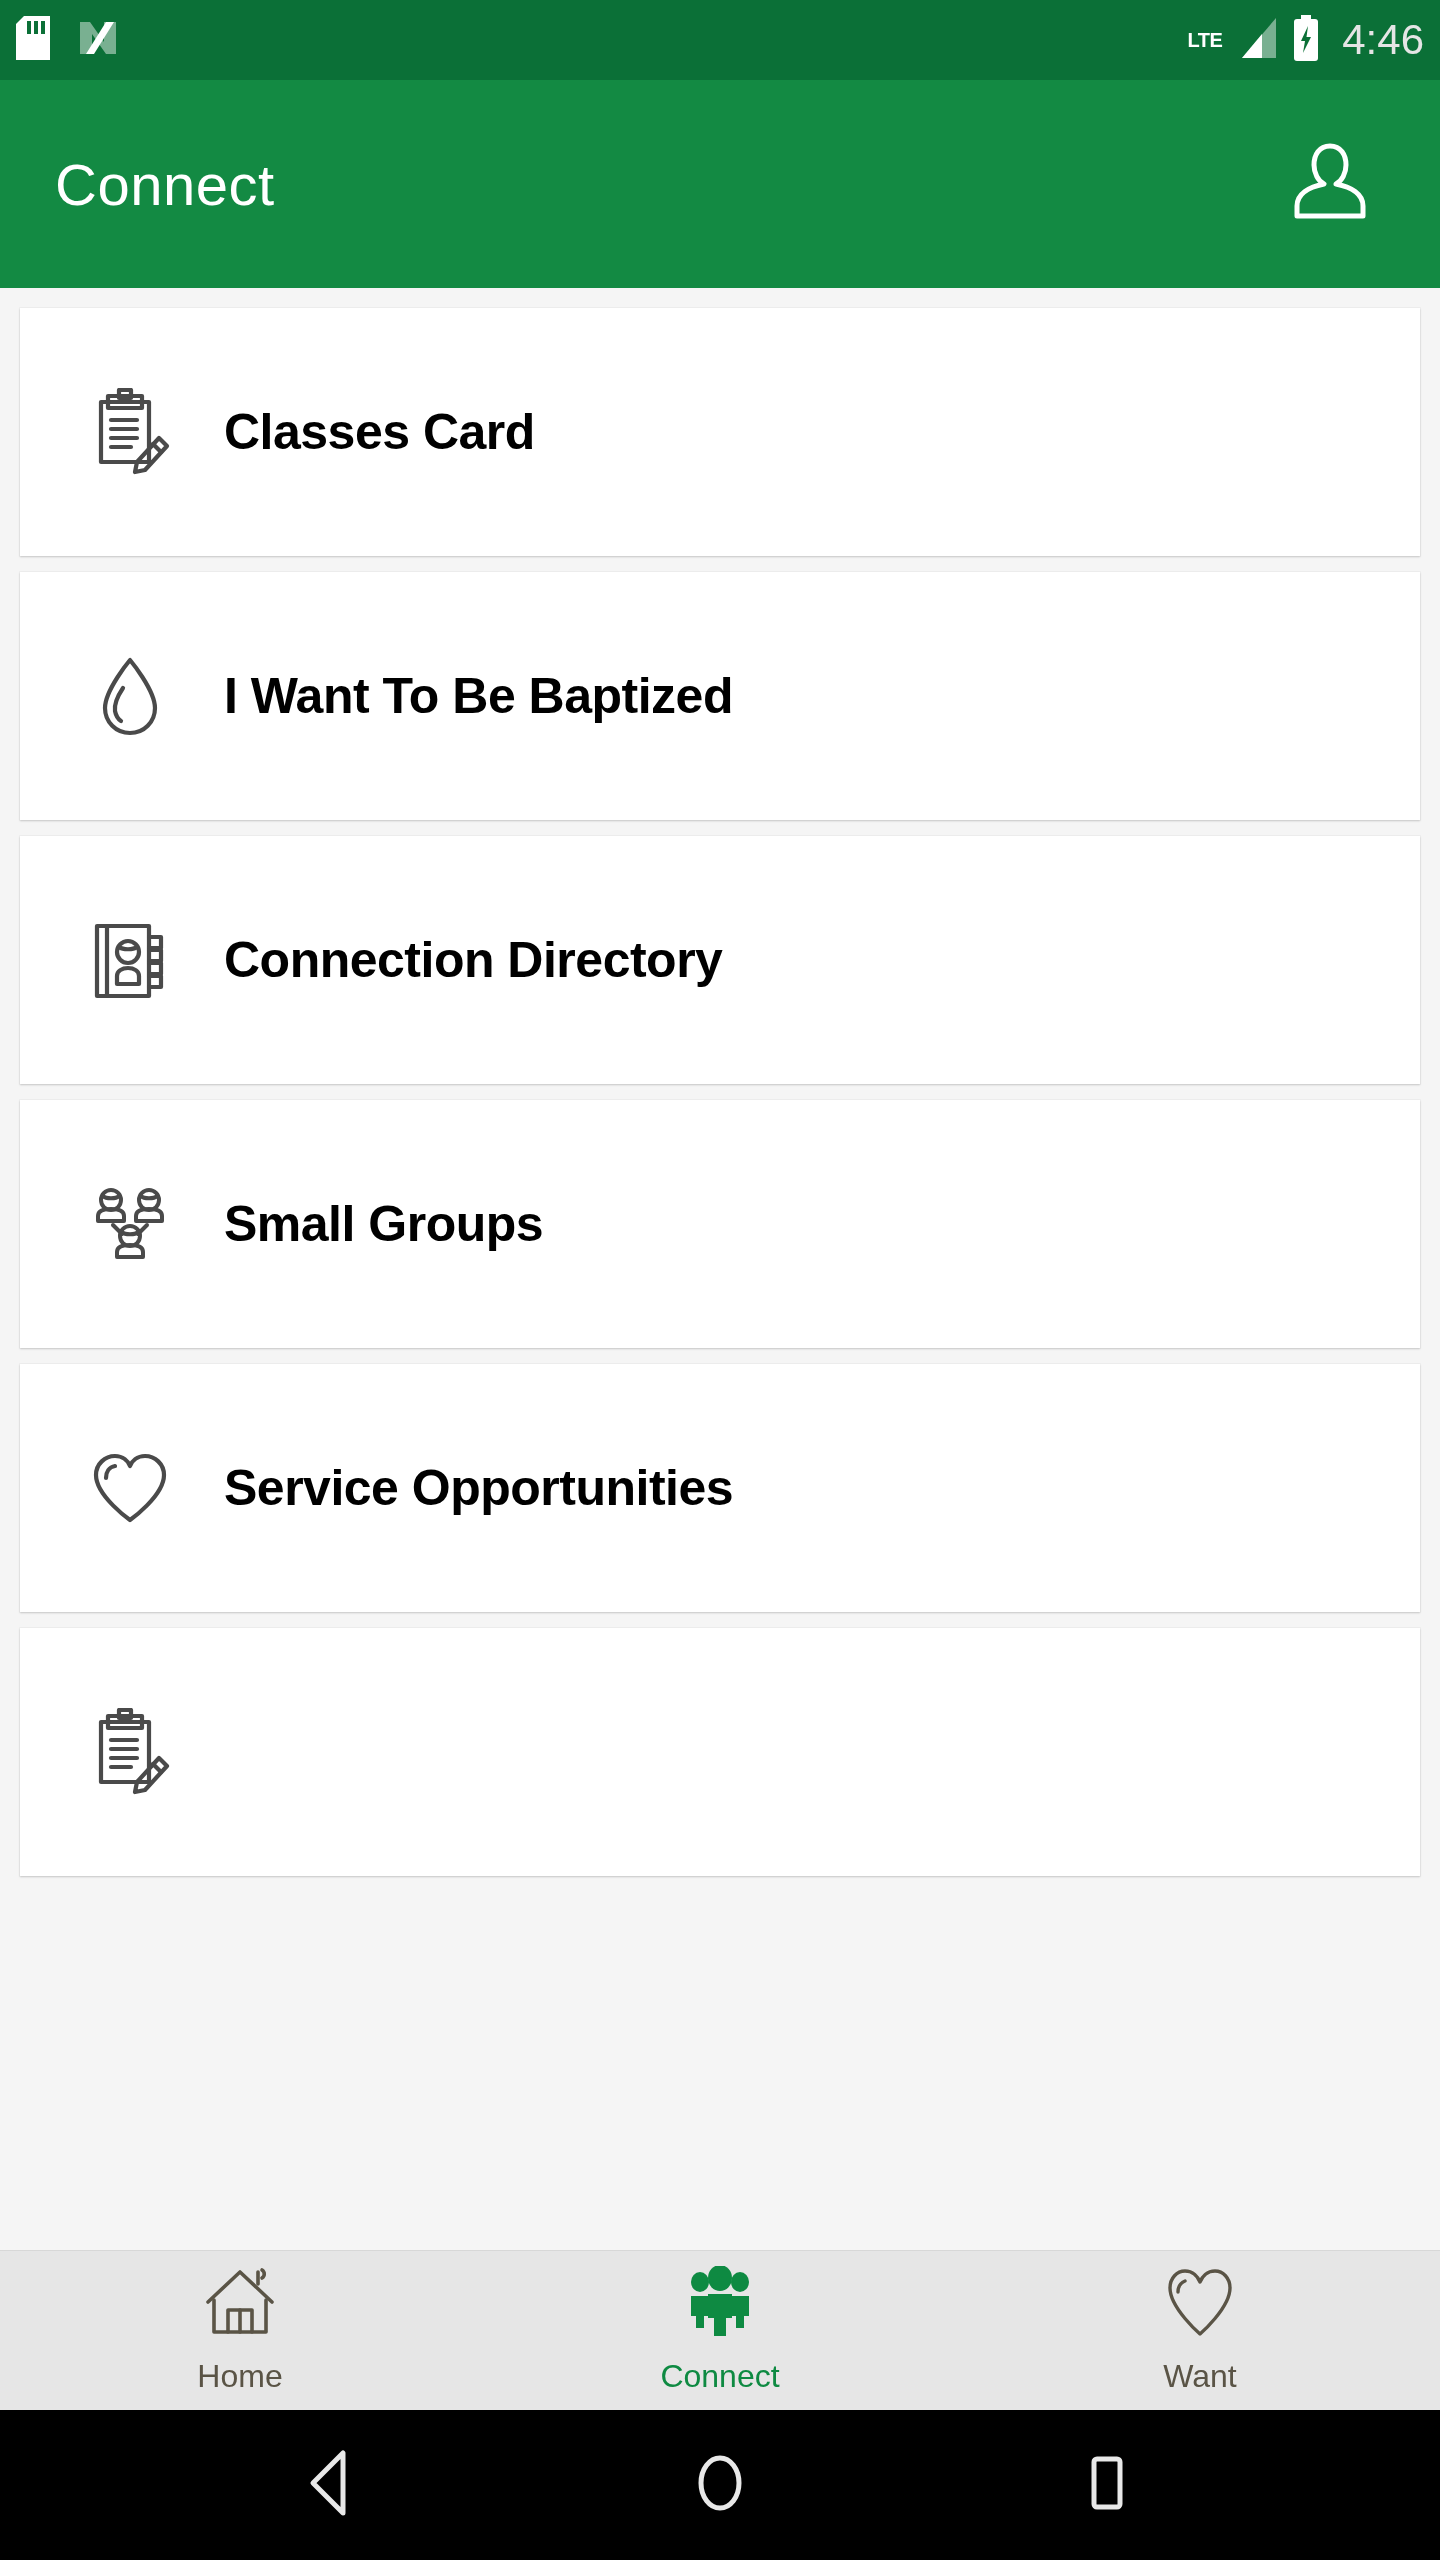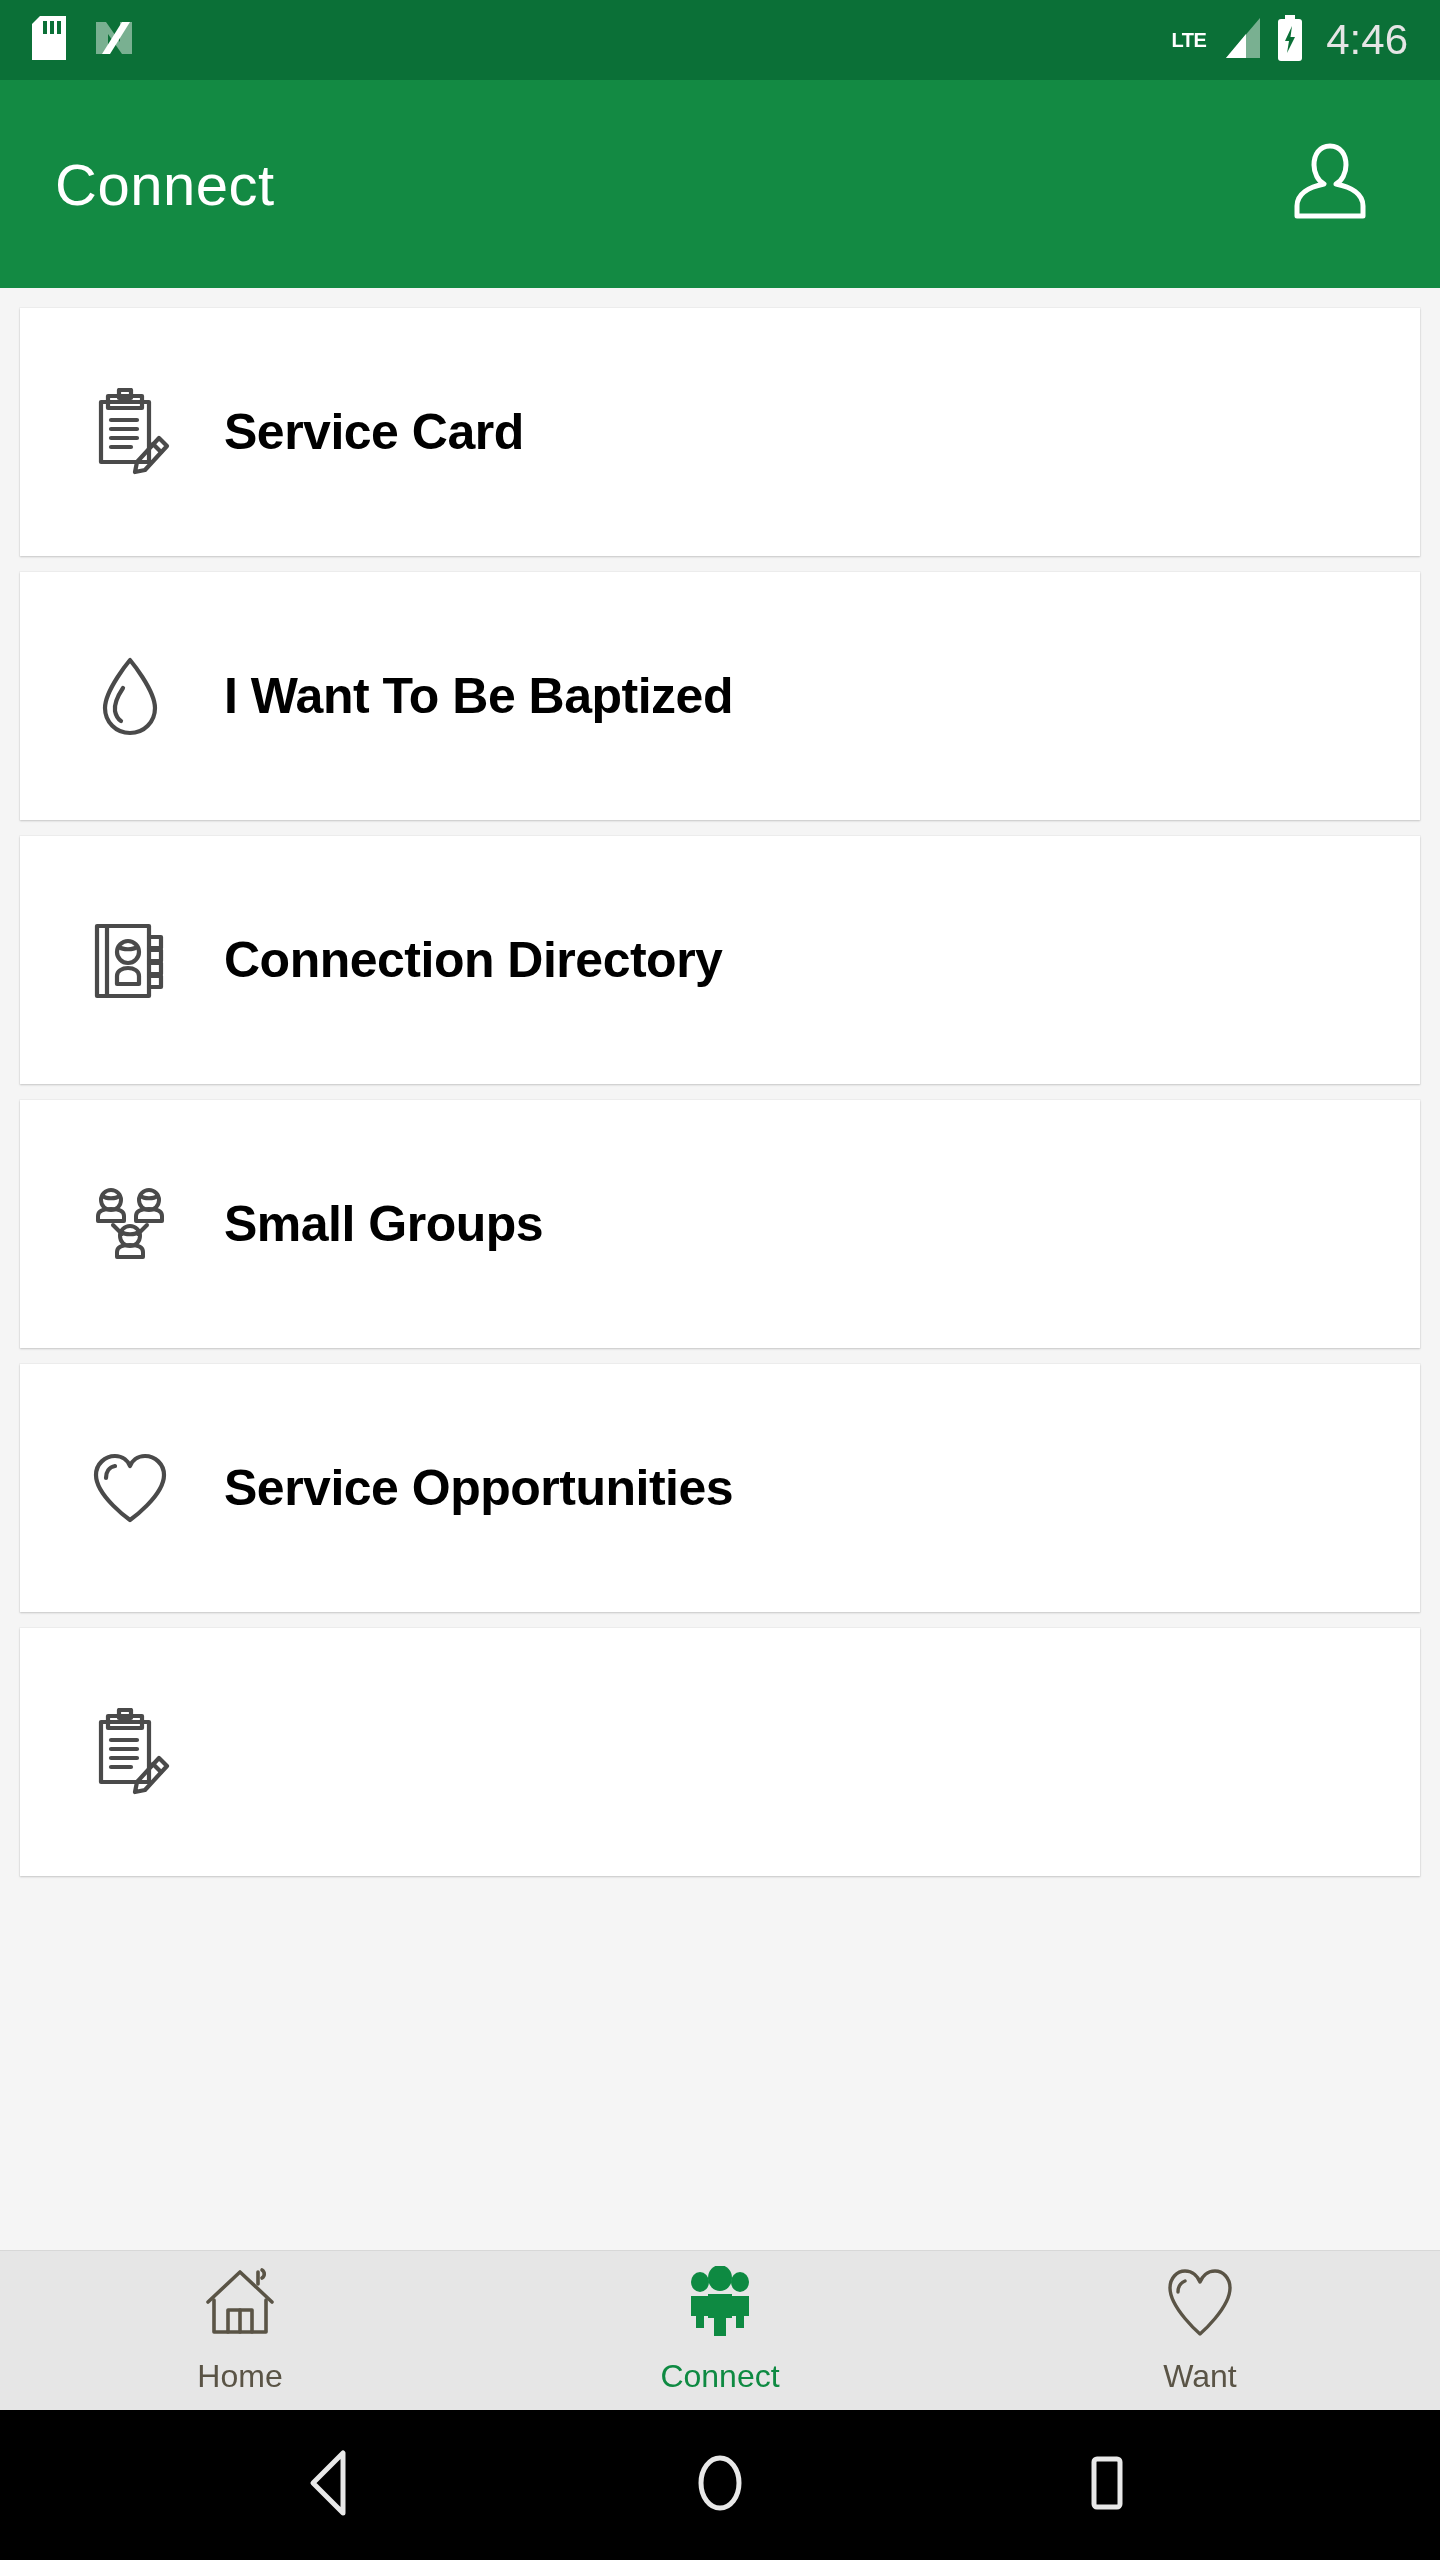--- a/index.html
+++ b/index.html
@@ -18,21 +18,21 @@
     flex-direction: column;
     background: #f5f5f5;
   }
 
   
   .status-bar {
     height: 80px;
     background: #0b7037;
     display: flex;
     align-items: center;
-    padding: 0 32px;
+    padding: 0 16px;
     flex: 0 0 auto;
   }
   .status-left { display: flex; align-items: center; gap: 26px; }
   .status-right { margin-left: auto; display: flex; align-items: center; gap: 14px; }
   .status-time {
     color: #e5e5e5;
     font-size: 42px;
     font-weight: 400;
     letter-spacing: 0px;
     margin-left: 8px;
@@ -216,21 +216,21 @@
               <path d="M32 2 H44 V10 H32 Z"></path>
               <path d="M24 32 H50"></path>
               <path d="M24 41 H50"></path>
               <path d="M24 50 H50"></path>
               <path d="M24 59 H44"></path>
               <path d="M50 74 L72 50 L80 58 L58 82 L48 84 Z"></path>
               <path d="M66 56 L74 64"></path>
             </g>
           </svg>
         </span>
-        <span class="card-label">Service Card</span>
+        <span class="card-label">Classes Card</span>
       </div>
 
       <div class="card">
         <span class="card-icon">
           <svg width="86" height="88" viewBox="0 0 86 88">
             <g fill="none" stroke="#4a4a4a" stroke-width="4.2" stroke-linecap="round" stroke-linejoin="round">
               <path d="M43 8 C43 8 18 38 18 56 C18 70 29 81 43 81 C57 81 68 70 68 56 C68 38 43 8 43 8 Z"></path>
               <path d="M36 36 C30 45 27 52 28 59 C29 64 31 67 34 69"></path>
             </g>
           </svg>

